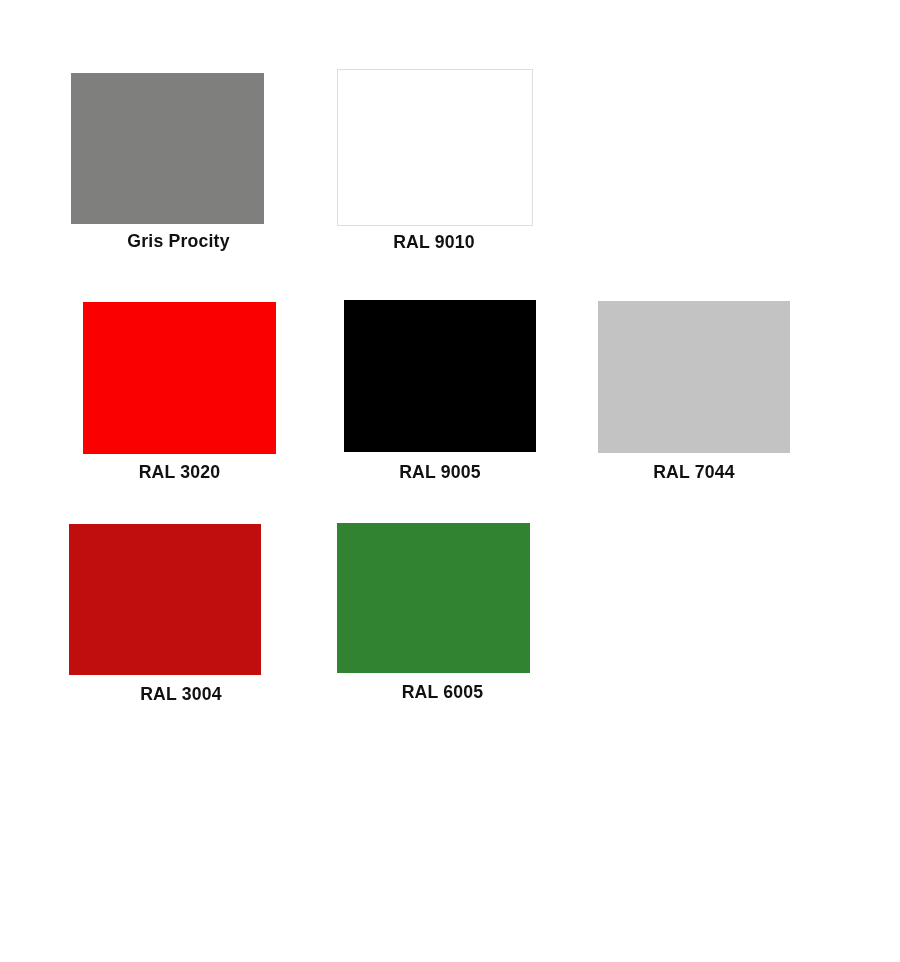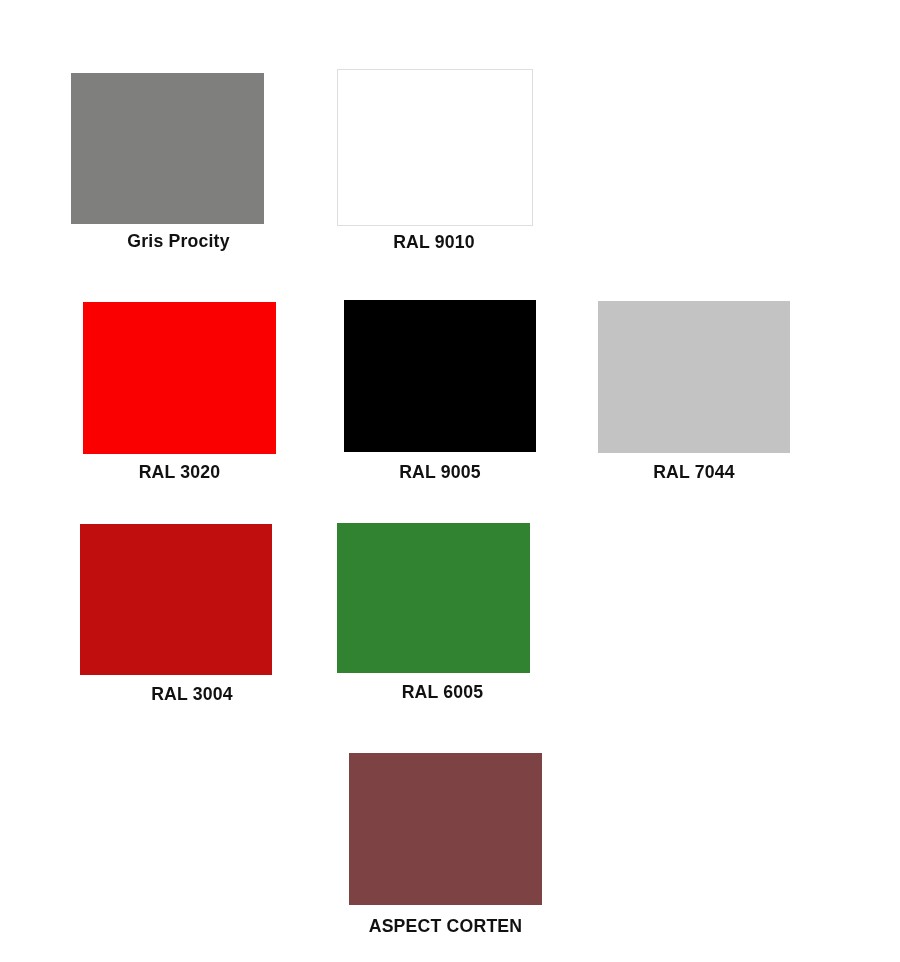--- a/index.html
+++ b/index.html
@@ -66,25 +66,21 @@
       <div class="swatch-label" style="position: absolute; left: 0px; width: 193px; top: 159px; margin-top: 0px;">RAL 3020</div>
     </div>
     <div class="swatch-cell" style="left: 344px; top: 300px; width: 192px;">
       <div class="swatch-chip" title="RAL 9005" style="width: 192px; height: 152px; background: rgb(0, 0, 0); border: 1px solid rgb(0, 0, 0);"></div>
       <div class="swatch-label" style="position: absolute; left: 0px; width: 192px; top: 161px; margin-top: 0px;">RAL 9005</div>
     </div>
     <div class="swatch-cell" style="left: 598px; top: 301px; width: 192px;">
       <div class="swatch-chip" title="RAL 7044" style="width: 192px; height: 152px; background: rgb(195, 195, 195); border: 1px solid rgb(195, 195, 195);"></div>
       <div class="swatch-label" style="position: absolute; left: 0px; width: 192px; top: 160px; margin-top: 0px;">RAL 7044</div>
     </div>
-    <div class="swatch-cell" style="left: 96px; top: 524px; width: 160px;">
+    <div class="swatch-cell" style="left: 85px; top: 524px; width: 160px;">
       <div class="swatch-chip" title="RAL 3004" style="width: 192px; height: 151px; background: rgb(192, 13, 13); border: 1px solid rgb(192, 13, 13);"></div>
       <div class="swatch-label" style="position: absolute; left: 0px; width: 192px; top: 159px; margin-top: 0px;">RAL 3004</div>
     </div>
     <div class="swatch-cell" style="left: 346px; top: 523px; width: 174px;">
       <div class="swatch-chip" title="RAL 6005" style="width: 193px; height: 150px; background: rgb(50, 131, 49); border: 1px solid rgb(50, 131, 49);"></div>
       <div class="swatch-label" style="position: absolute; left: 0px; width: 193px; top: 158px; margin-top: 0px;">RAL 6005</div>
     </div>
-    <div class="swatch-cell" style="left: 349px; top: 753px; width: 193px;">
-      <div class="swatch-chip" title="ASPECT CORTEN" style="width: 193px; height: 152px; background: rgb(125, 66, 68); border: 1px solid rgb(125, 66, 68);"></div>
-      <div class="swatch-label" style="position: absolute; left: 0px; width: 193px; top: 162px; margin-top: 0px;">ASPECT CORTEN</div>
-    </div>
   </div>
 
 </body></html>

